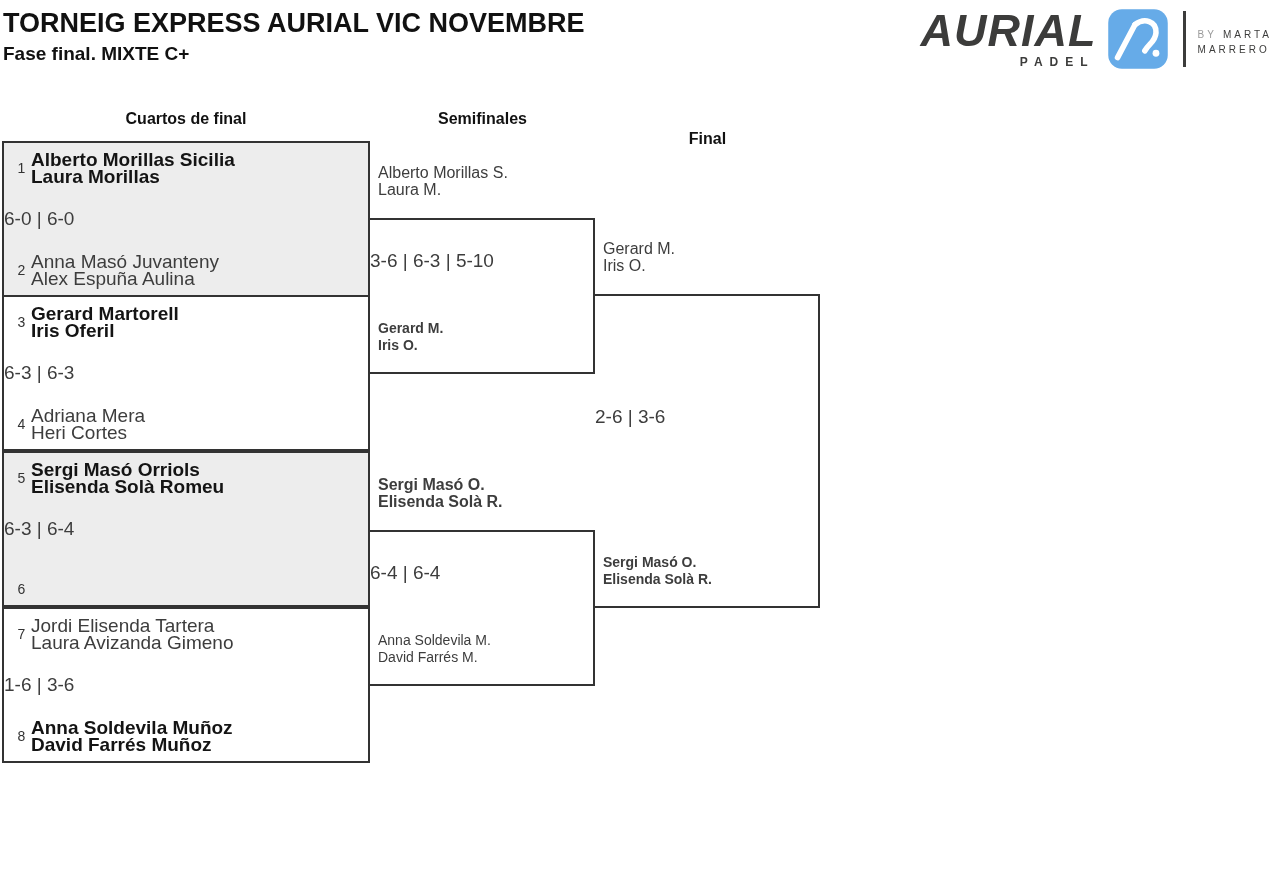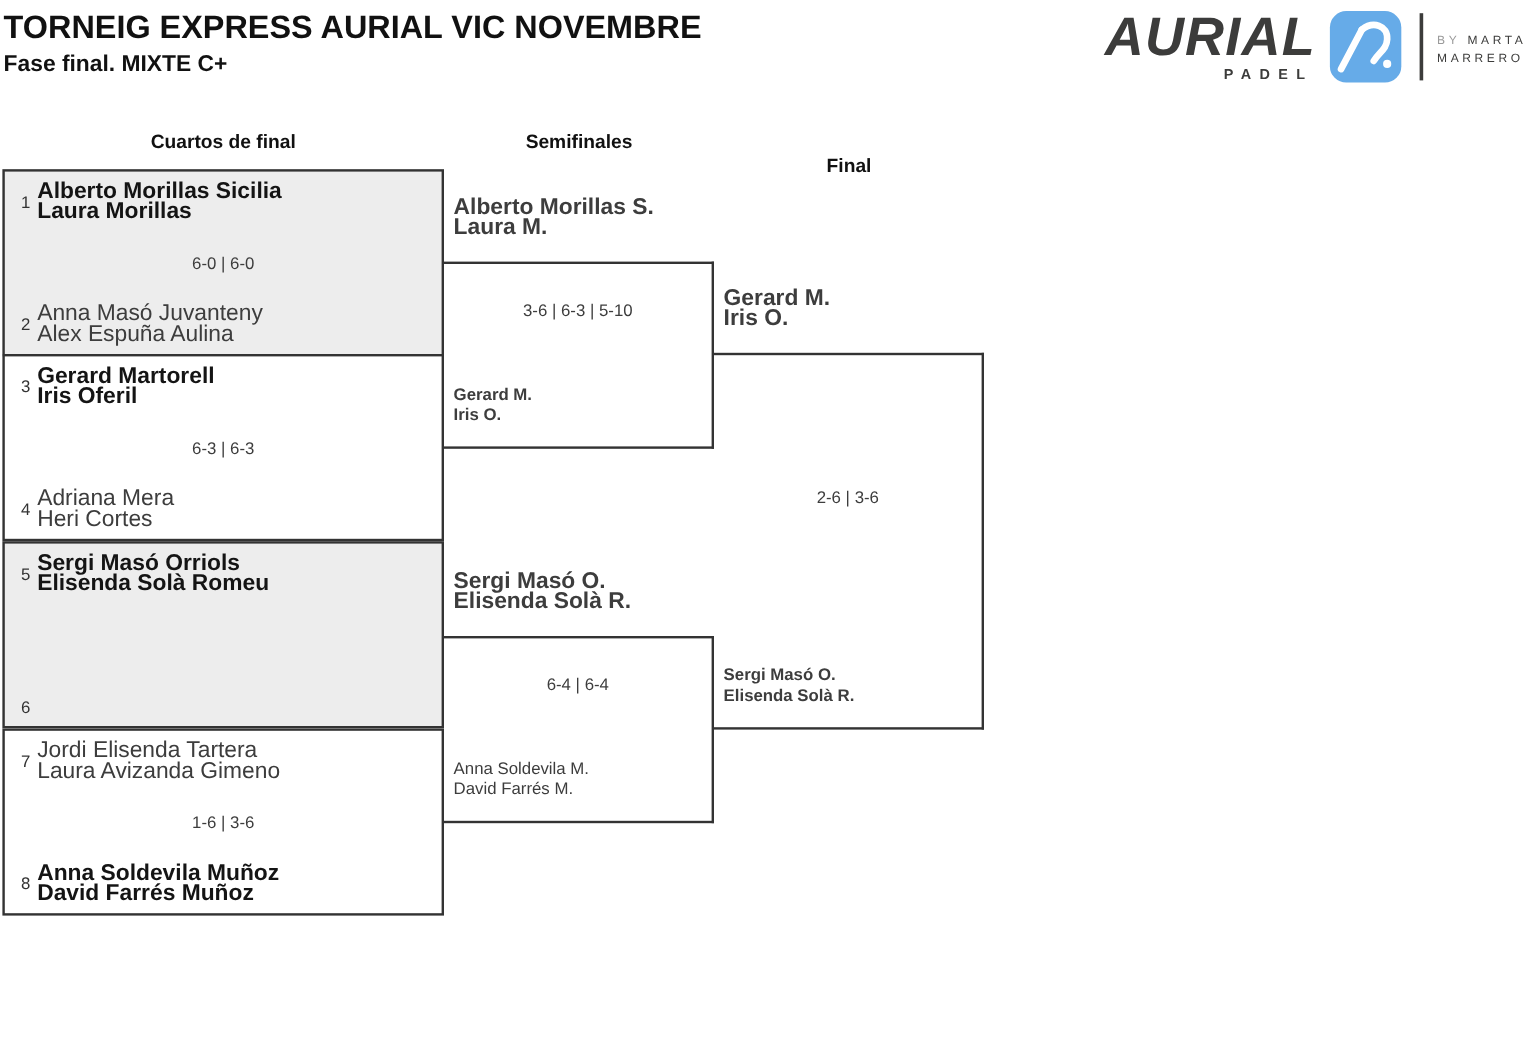--- a/index.html
+++ b/index.html
@@ -36,37 +36,37 @@
   .qf.shaded { background: #ededed; }
   .qf1 { top: 141px; } .qf2 { top: 295px; } .qf3 { top: 451px; } .qf4 { top: 607px; }
 
   .team-row { position: absolute; left: 8px; right: 8px; display: flex; align-items: center; }
   .team-row.a { top: 8px; }
   .team-row.b { bottom: 8px; }
   .seed { flex: 0 0 19px; width: 19px; text-align: center; font-size: 14px; color: #333; }
   .names { font-size: 19px; line-height: 17px; color: #3d3d3d; }
   .w { font-weight: bold; color: #141414; }
 
-  .score { position: absolute; left: 0; right: 0; text-align: center; font-size: 14px; color: #3d3d3d; white-space: nowrap; }
+  .score { position: absolute; left: 0; right: 0; font-size: 19px; color: #3d3d3d; white-space: nowrap; }
   .qf .score { top: 50%; transform: translateY(-50%); }
 
   .sf {
     position: absolute; left: 370px; width: 225px; height: 156px;
     border: 2px solid #333; border-left: none; box-sizing: border-box; background: transparent;
   }
   .sf1 { top: 218px; } .sf2 { top: 530px; }
   .sf .score { top: 30px; }
 
   .final-box {
     position: absolute; left: 595px; top: 294px; width: 225px; height: 314px;
     border: 2px solid #333; border-left: none; box-sizing: border-box;
   }
   .final-box .score { top: 110px; }
 
-  .above   { position: absolute; left: 8px; top: -56px; font-size: 19px; line-height: 17px; color: #3d3d3d; white-space: nowrap; font-weight: bold; }
+  .above   { position: absolute; left: 8px; top: -56px; font-size: 16px; line-height: 17px; color: #3d3d3d; white-space: nowrap; }
   .inner-b { position: absolute; left: 8px; bottom: 18px; font-size: 14px; line-height: 17px; color: #3d3d3d; white-space: nowrap; }
 </style>
 </head>
 <body>
 
 <div class="title">TORNEIG EXPRESS AURIAL VIC NOVEMBRE</div>
 <div class="subtitle">Fase final. MIXTE C+</div>
 
 <div class="logo">
   <div class="brand">
@@ -131,20 +131,21 @@
 </div>
 
 <div class="qf qf3 shaded">
   <div class="team-row a">
     <div class="seed">5</div>
     <div class="names w">
       <div>Sergi Masó Orriols</div>
       <div>Elisenda Solà Romeu</div>
     </div>
   </div>
+  <div class="score">6-3 | 6-4</div>
   <div class="team-row b">
     <div class="seed">6</div>
   </div>
 </div>
 
 <div class="qf qf4">
   <div class="team-row a">
     <div class="seed">7</div>
     <div class="names">
       <div>Jordi Elisenda Tartera</div>

